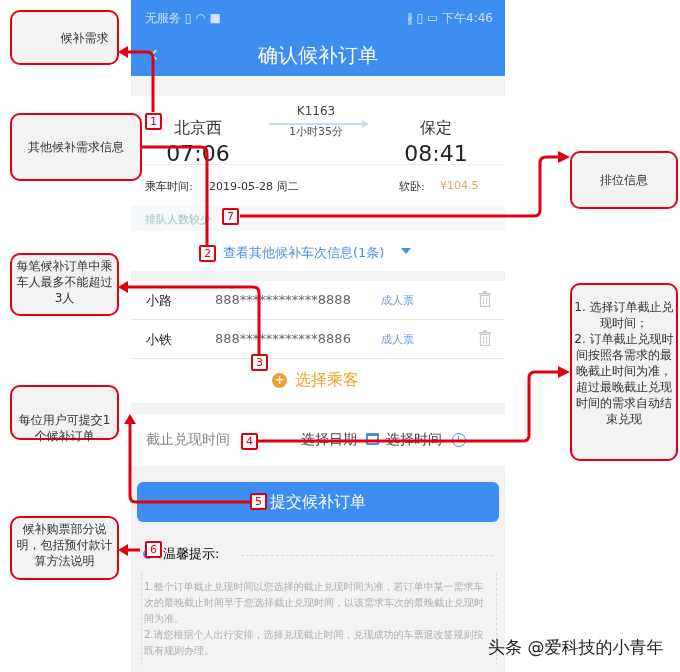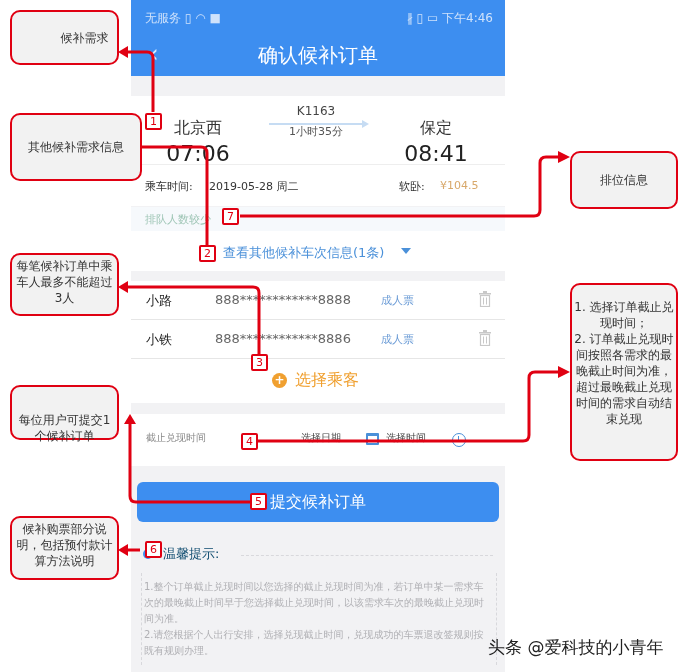--- a/index.html
+++ b/index.html
@@ -43,34 +43,34 @@
   .passengers { position: absolute; left: 0; top: 281px; width: 100%; background: #fff; }
   .pax { position: relative; height: 39px; border-bottom: 1px solid #e6e6e6; font-size: 13px; }
   .pax .pname { position: absolute; left: 15px; top: 11px; color: #222; }
   .pax .pid { position: absolute; left: 84px; top: 11px; color: #666; }
   .pax .ptype { position: absolute; left: 250px; top: 12px; color: #6a9bd6; font-size: 11px; }
   .pax .trash { position: absolute; left: 348px; top: 10px; width: 12px; height: 16px; }
   .add-pax { position: relative; height: 44px; }
   .add-pax .plus { position: absolute; left: 141px; top: 14px; width: 15px; height: 15px; border-radius: 50%; background: #f0a030; color: #fff; font-size: 12px; line-height: 15px; text-align: center; font-weight: bold; }
   .add-pax .lbl { position: absolute; left: 164px; top: 11px; color: #f0a030; font-size: 16px; }
 
-  .deadline { position: absolute; left: 0; top: 414px; width: 100%; height: 52px; background: #fff; font-size: 10px; }
+  .deadline { position: absolute; left: 0; top: 414px; width: 100%; height: 52px; background: #fff; font-size: 14px; }
   .deadline .lbl { position: absolute; left: 15px; top: 17px; color: #888; }
   .deadline .date { position: absolute; left: 170px; top: 17px; color: #444; }
   .deadline .cal { position: absolute; left: 235px; top: 19px; width: 13px; height: 12px; border: 2px solid #4a90d9; border-top-width: 3px; border-radius: 1px; }
   .deadline .tm { position: absolute; left: 255px; top: 17px; color: #444; }
   .deadline .clock { position: absolute; left: 321px; top: 19px; width: 14px; height: 14px; border: 1.5px solid #4a90d9; border-radius: 50%; }
   .deadline .clock::after { content: ""; position: absolute; left: 5px; top: 2px; width: 3px; height: 5px; border-left: 1.5px solid #4a90d9; border-bottom: 1.5px solid #4a90d9; }
 
   .submit { position: absolute; left: 6px; top: 482px; width: 362px; height: 40px; background: #3d8ef0; border-radius: 6px; color: #fff; font-size: 16px; text-align: center; line-height: 40px; }
 
   .tips { position: absolute; left: 10px; top: 541px; width: 356px; }
   .tips .head { position: relative; height: 24px; }
   .tips .bulb { position: absolute; left: 2px; top: 8px; width: 10px; height: 10px; background: #3d8ef0; border-radius: 50%; }
-  .tips .title { position: absolute; left: 22px; top: 4px; font-size: 13px; color: #0c4a6e; }
+  .tips .title { position: absolute; left: 22px; top: 4px; font-size: 13px; color: #000000; }
   .tips .dotline { position: absolute; left: 100px; right: 4px; top: 14px; border-top: 1px dashed #d8d8dc; }
   .tips .box { position: relative; margin-top: 8px; border-left: 1px dashed #d8d8dc; border-right: 1px dashed #d8d8dc; padding: 6px 6px 6px 2px; font-size: 10px; line-height: 16px; color: #b0b0b4; }
 
   
   .note { position: absolute; background: #f2f2f2; border: 2px solid #e00012; border-radius: 10px; font-size: 12px; color: #333; line-height: 16px; }
   .note.center { display: flex; align-items: center; justify-content: center; text-align: center; }
   .note.left { padding: 3px 2px; text-align: center; }
 
   .badge { position: absolute; width: 17px; height: 17px; border: 2px solid #e00012; background: #fff; color: #e00012; font-size: 11px; line-height: 13px; text-align: center; border-radius: 2px; }
 

